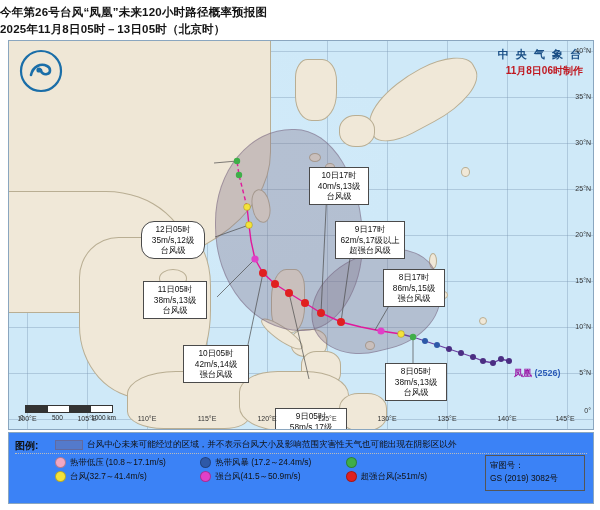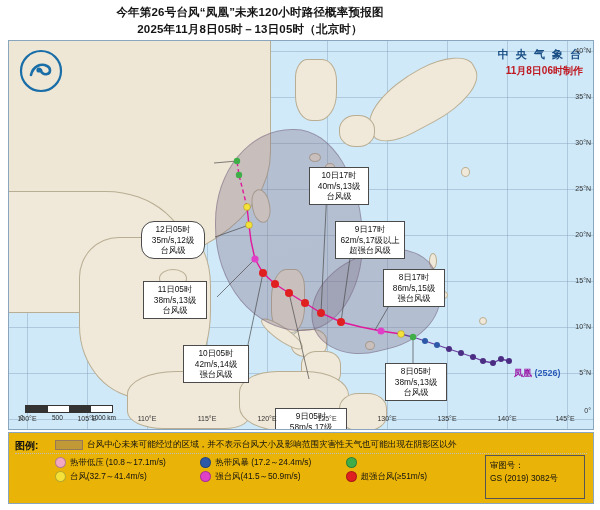--- a/index.html
+++ b/index.html
@@ -7,21 +7,20 @@
     width:600px;height:510px;
     background:#ffffff;
     font-family:"Liberation Sans", sans-serif;
     color:#1a1a1a;
     position:relative;
     overflow:hidden;
   }
   
   .title-block{
     position:absolute;left:0;top:4px;width:500px;
-    text-align:center;
   }
   .title-line{
     font-size:11.5px;font-weight:bold;color:#141414;line-height:17px;
     letter-spacing:0.2px;
   }
   
   .map-frame{
     position:absolute;left:8px;top:40px;width:584px;height:388px;
     border:1px solid #8aa6bf;
     background:#d8eefc;
@@ -159,21 +158,21 @@
   .scalebar{position:absolute;left:16px;bottom:8px;}
   .scalebar .bar{display:flex;border:1px solid #333;height:6px;width:86px;}
   .scalebar .seg{flex:1;}
   .scalebar .seg.dark{background:#333;}
   .scalebar .seg.light{background:#fff;}
   .scalebar .nums{display:flex;justify-content:space-between;width:96px;margin-left:-5px;font-size:6.5px;color:#222;margin-top:1px;}
 
   
   .legend{
     position:absolute;left:8px;top:432px;width:584px;height:70px;
-    border:1px solid #8aa6bf;background:#eab308;
+    border:1px solid #8aa6bf;background:#3b82f6;
   }
   .legend-title{
     position:absolute;left:6px;top:6px;font-size:10px;font-weight:bold;color:#111;
   }
   .legend-note{
     position:absolute;left:46px;top:6px;font-size:8.6px;color:#111;
   }
   .legend-note .swatch{
     display:inline-block;width:26px;height:8px;background:rgba(126,110,135,.38);
     border:1px solid rgba(110,90,120,.5);vertical-align:middle;margin-right:4px;
@@ -182,21 +181,21 @@
     position:absolute;left:46px;top:24px;width:430px;
     display:grid;grid-template-columns:1fr 1fr 1fr;
     row-gap:3px;column-gap:6px;
   }
   .lg-item{display:flex;align-items:center;font-size:8.4px;color:#111;white-space:nowrap;}
   .dot{
     width:9px;height:9px;border-radius:50%;margin-right:4px;flex:0 0 auto;
     border:1px solid rgba(0,0,0,.25);
   }
   .approval{
-    position:absolute;right:8px;top:22px;width:100px;height:44px;
+    position:absolute;right:8px;top:22px;width:100px;height:36px;
     border:1px solid #555;font-size:8.4px;color:#111;padding:3px 4px;box-sizing:border-box;
     line-height:13px;
   }
   .legend-sep{
     position:absolute;left:6px;right:6px;top:20px;height:0;border-top:1px dotted #bbb;
   }
 </style>
 </head>
 <body>
 

